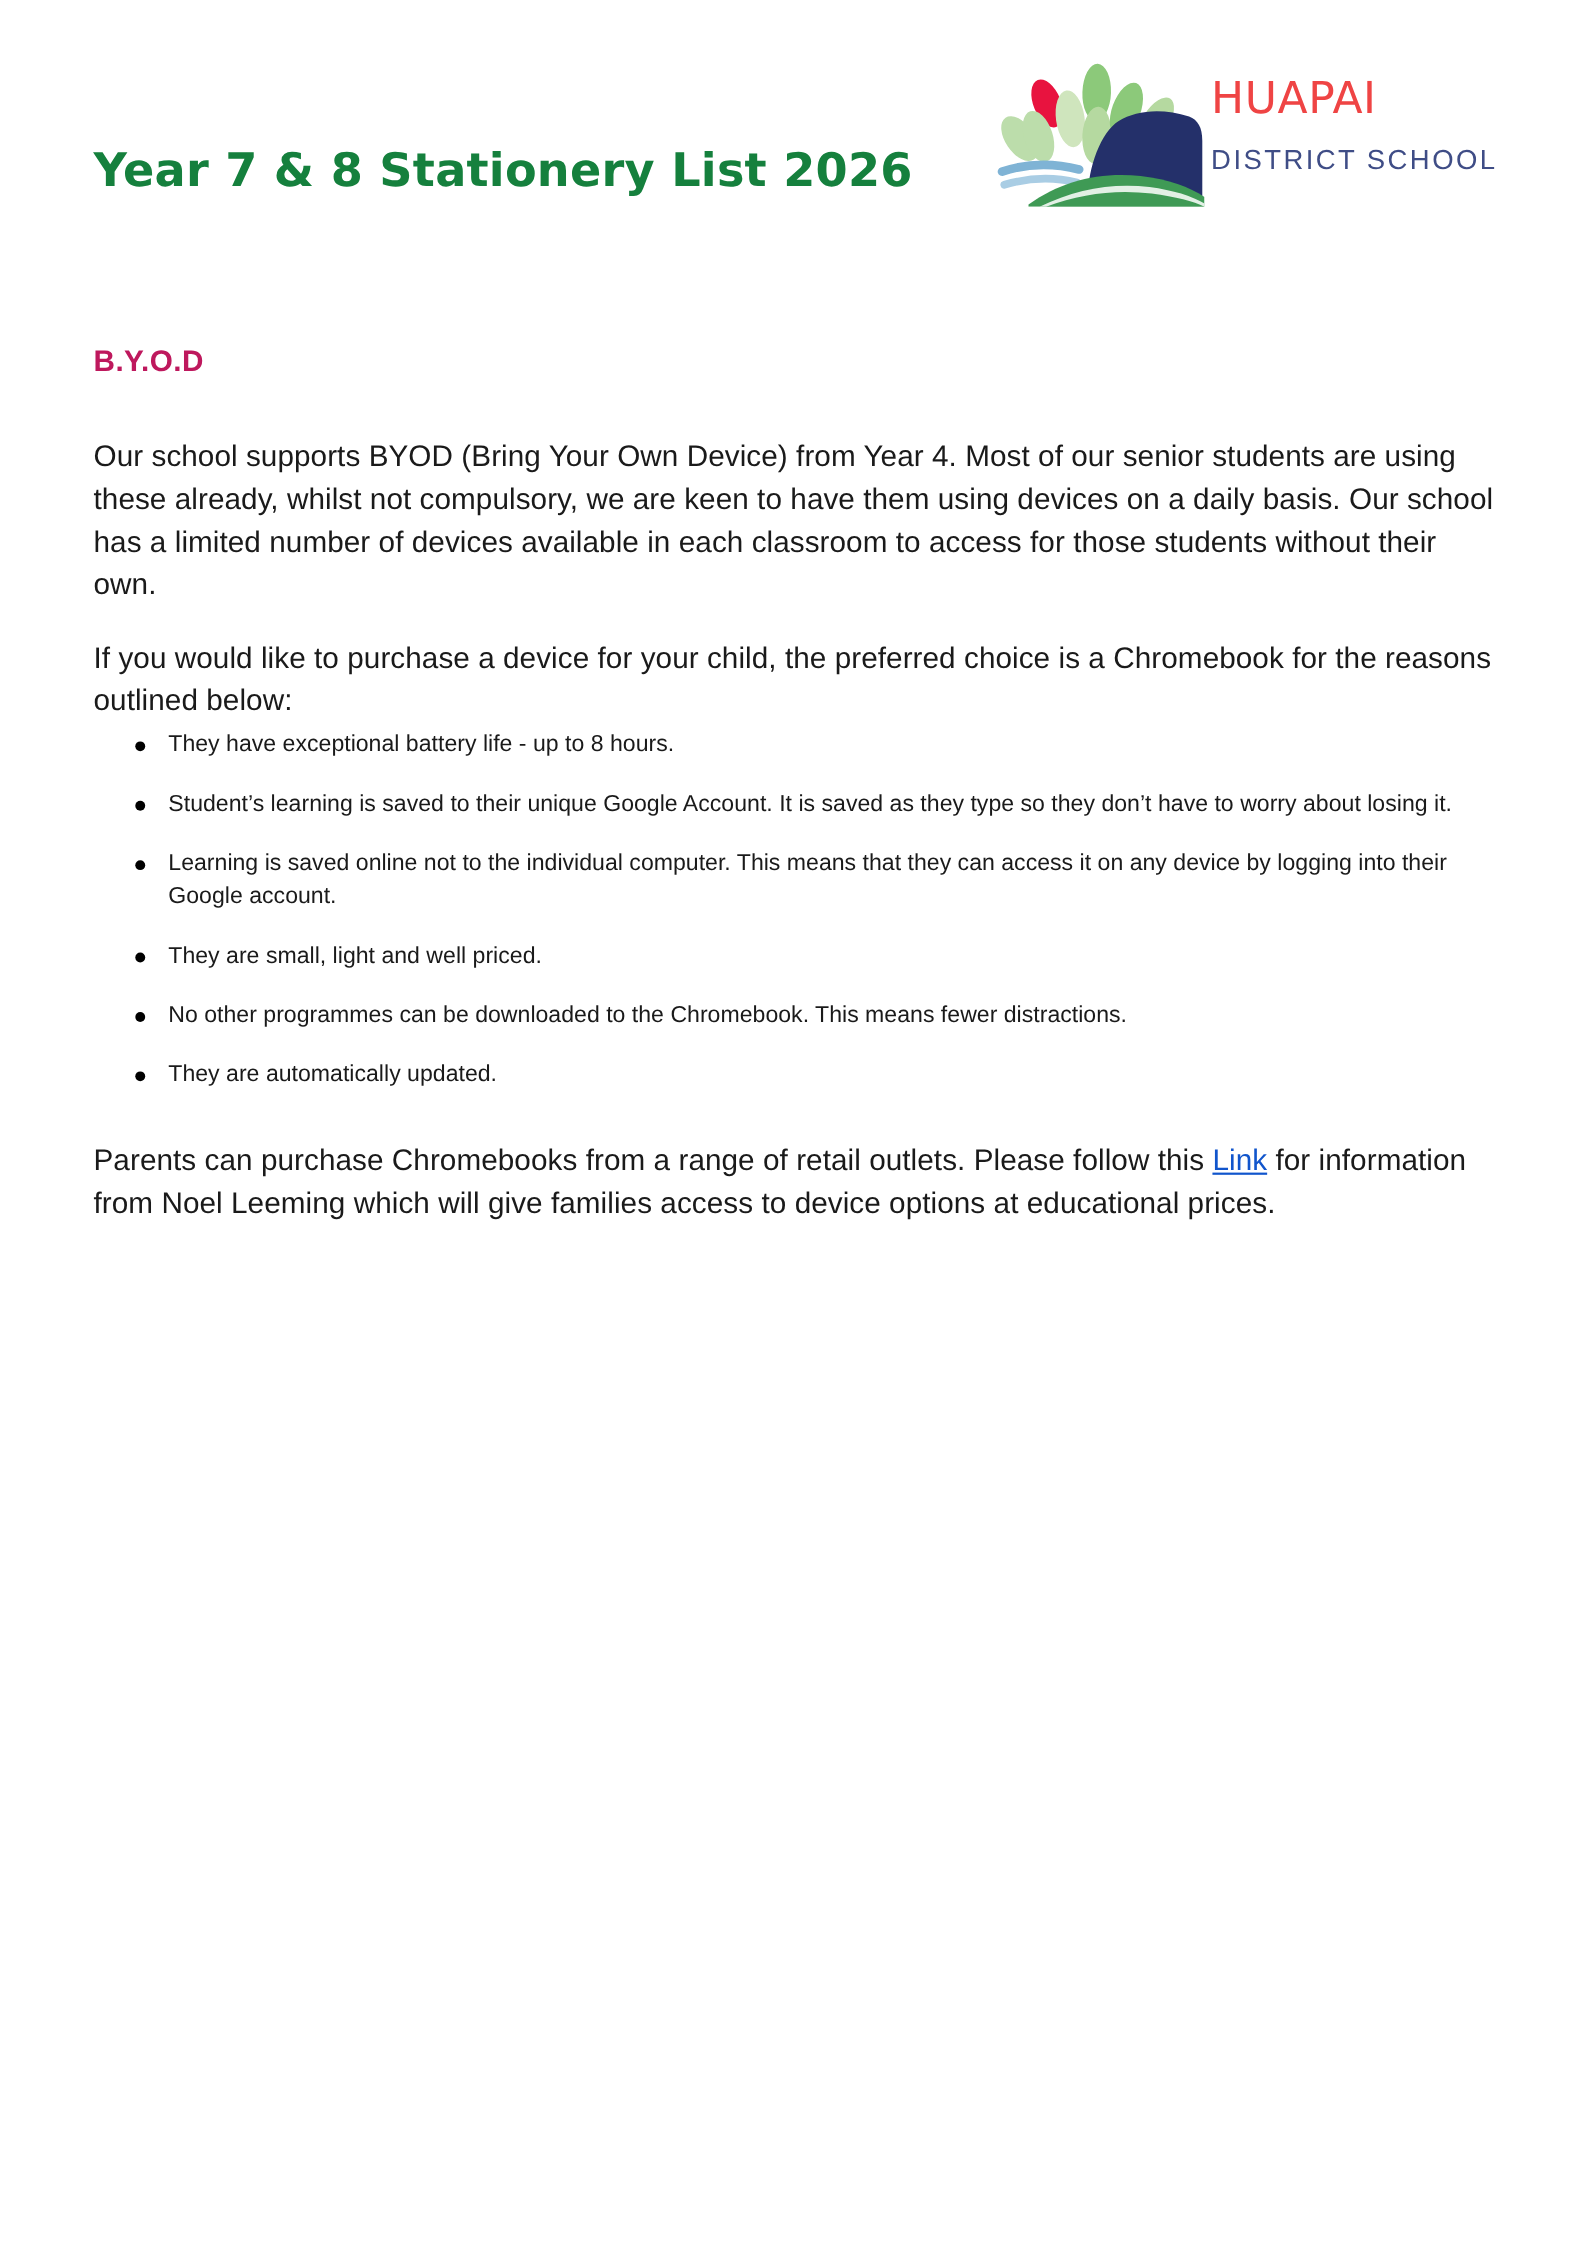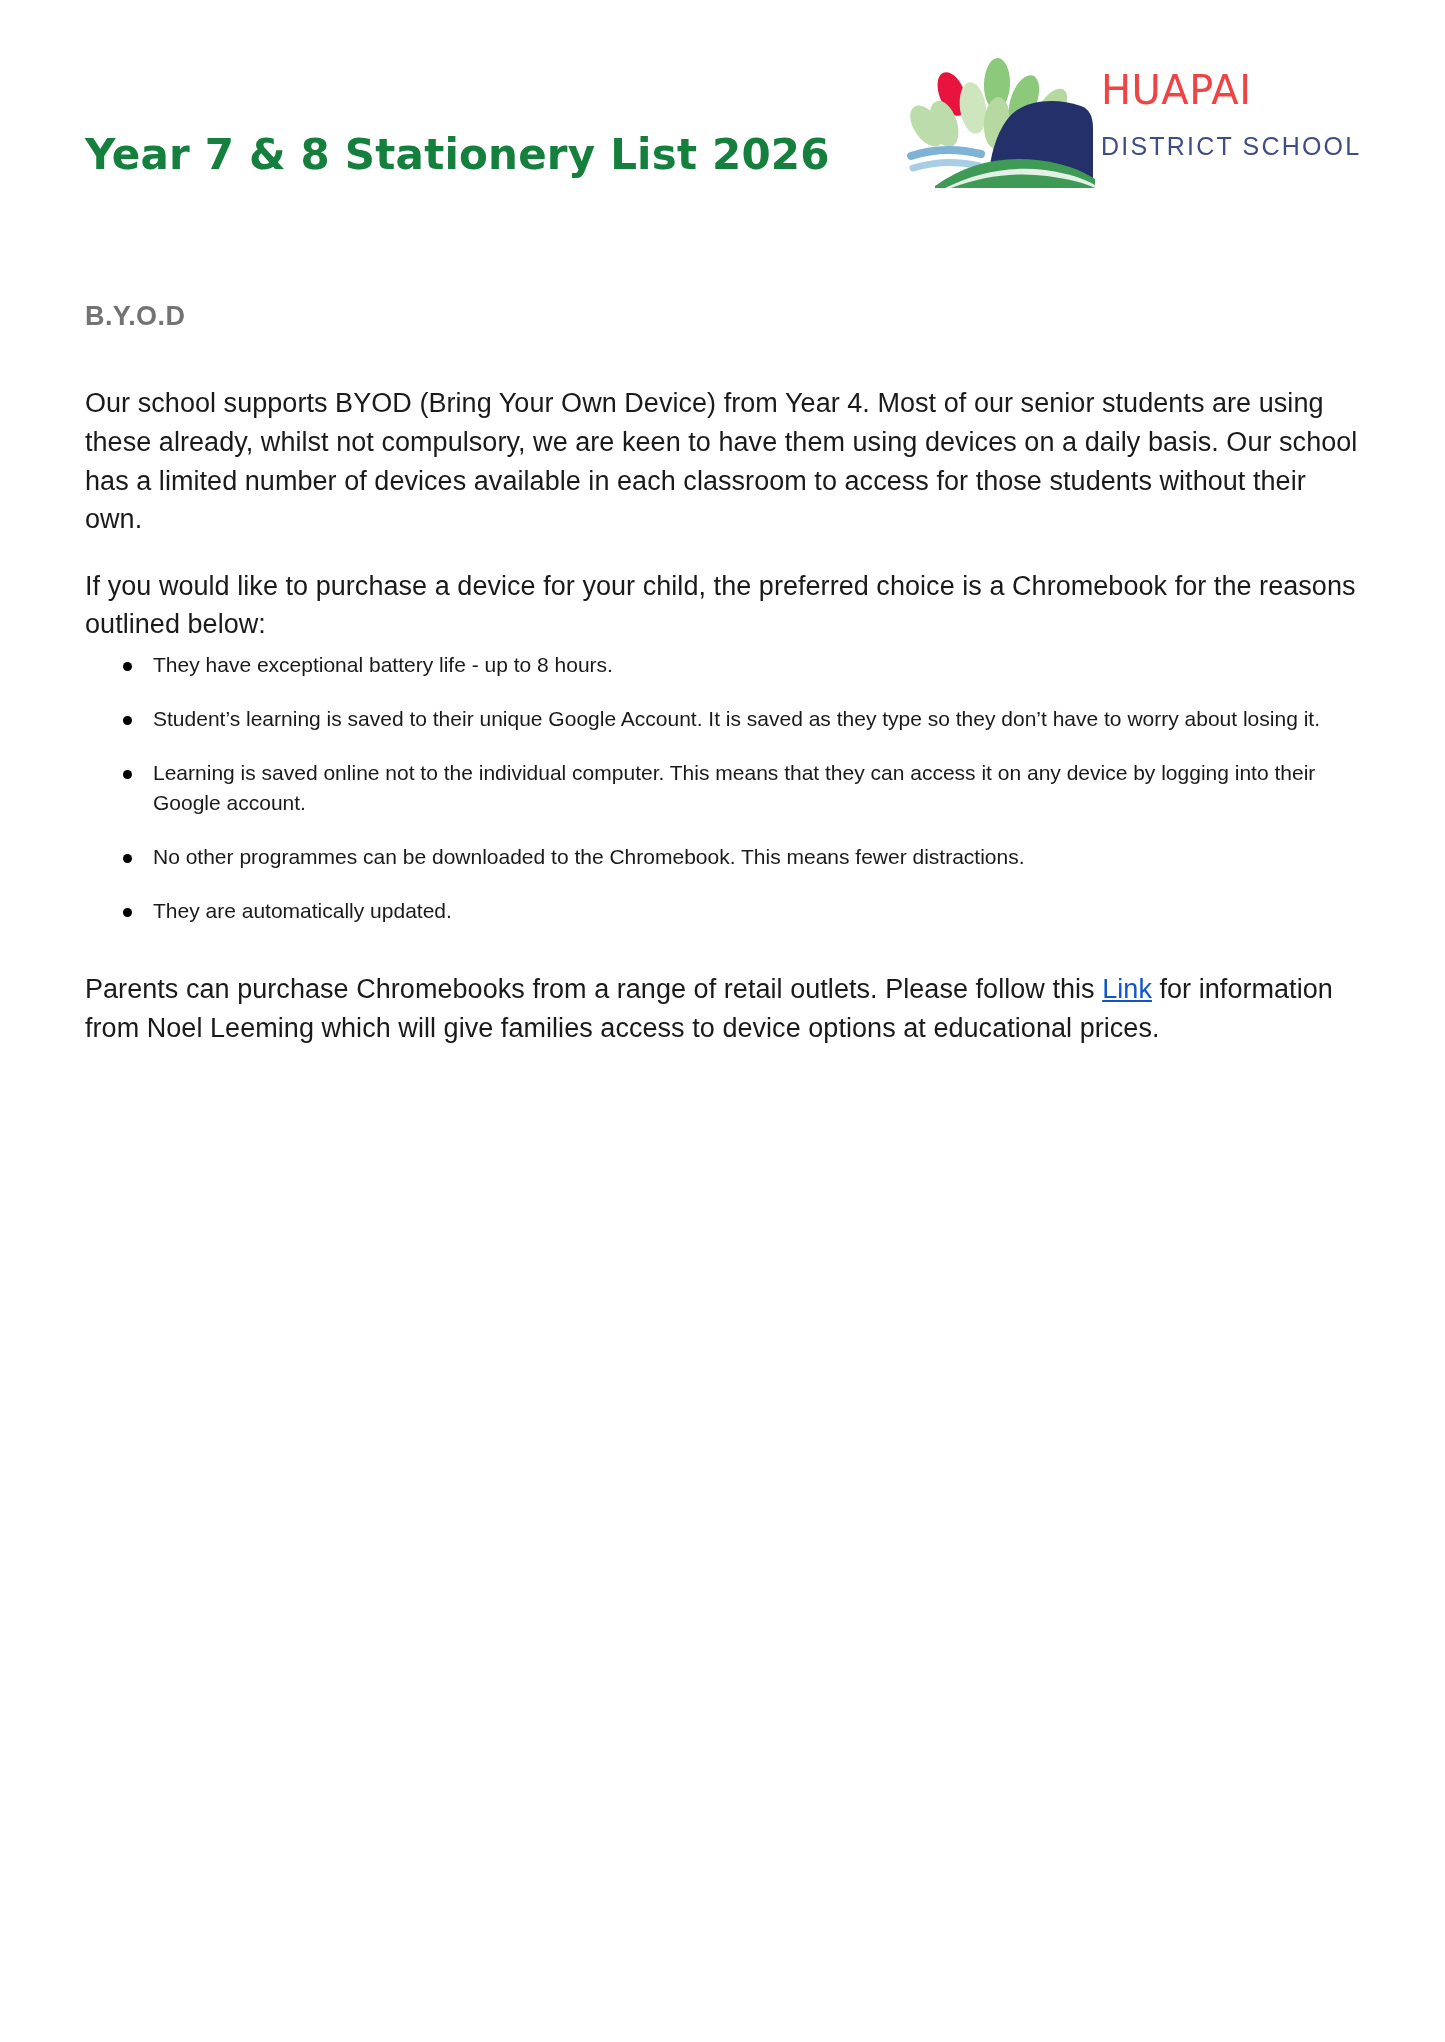--- a/index.html
+++ b/index.html
@@ -89,23 +89,23 @@
     position: absolute;
     left: 85px;
     top: 300px;
     width: 1275px;
   }
 
   .section-heading {
     font-family: "Liberation Sans", sans-serif;
     font-size: 27px;
     font-weight: bold;
-    color: #737373;
+    color: #be185d;
     letter-spacing: 0.4px;
-    margin: 0 0 52px 0;
+    margin: 12px 0 52px 0;
     line-height: 1.2;
   }
 
   p.para {
     font-size: 27px;
     line-height: 1.43;
     color: #1a1a1a;
     margin: 0 0 28px 0;
     letter-spacing: 0.05px;
   }
@@ -222,20 +222,24 @@
       <li>
         <span class="bullet-dot"></span>
         <span>Student’s learning is saved to their unique Google Account. It is saved as they type so they don’t have to worry about losing it.</span>
       </li>
       <li>
         <span class="bullet-dot"></span>
         <span>Learning is saved online not to the individual computer. This means that they can access it on any device by logging into their Google account.</span>
       </li>
       <li>
         <span class="bullet-dot"></span>
+        <span>They are small, light and well priced.</span>
+      </li>
+      <li>
+        <span class="bullet-dot"></span>
         <span>No other programmes can be downloaded to the Chromebook. This means fewer distractions.</span>
       </li>
       <li>
         <span class="bullet-dot"></span>
         <span>They are automatically updated.</span>
       </li>
     </ul>
 
     <div class="spacer-after-list"></div>
 

